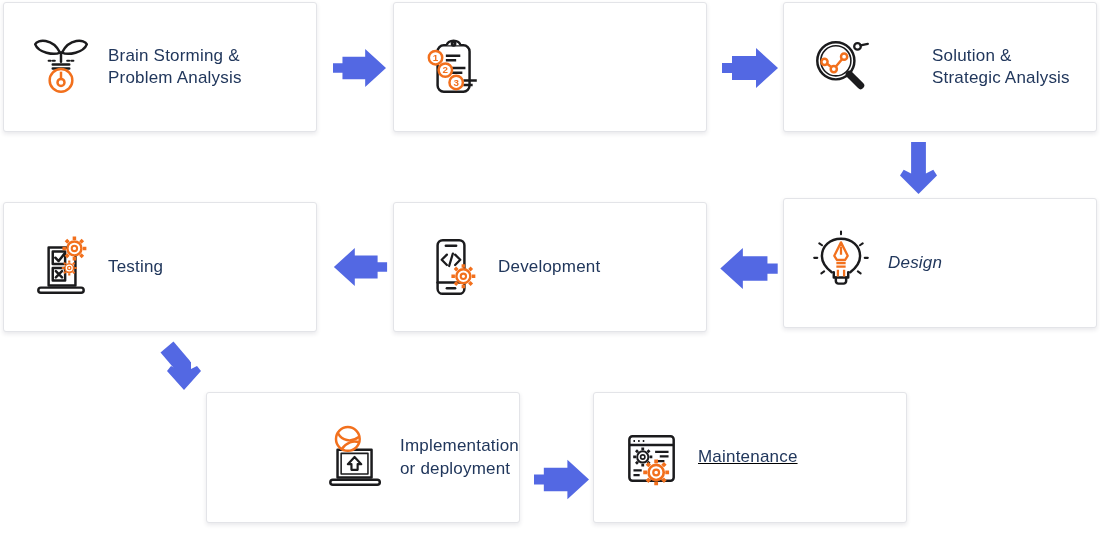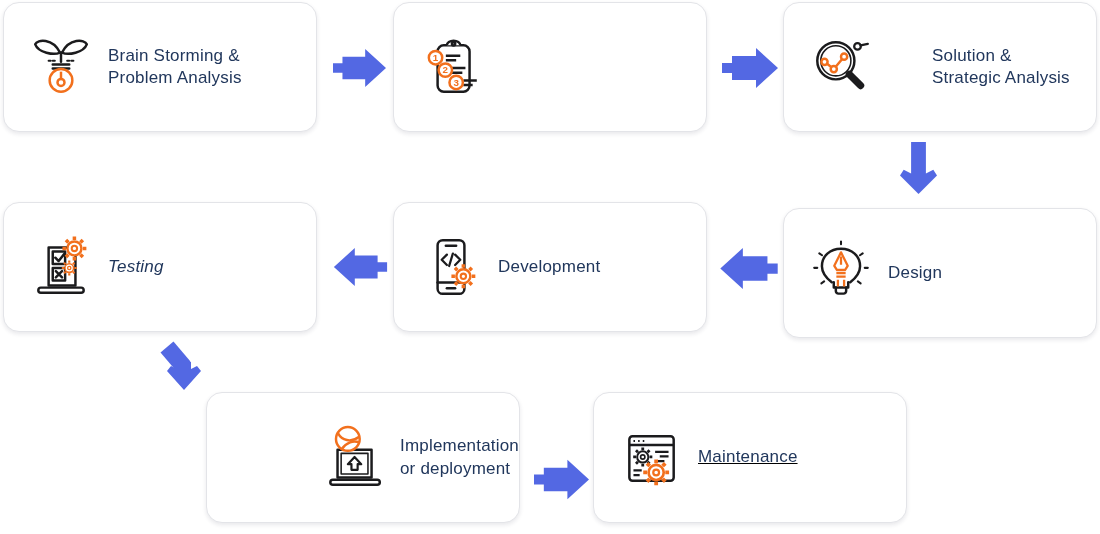--- a/index.html
+++ b/index.html
@@ -2,21 +2,21 @@
 <html><head>
 <meta charset="utf-8">
 <style>
   html,body{margin:0;padding:0;background:#ffffff;}
   #canvas{
     position:relative;width:1100px;height:534px;background:#ffffff;overflow:hidden;
     font-family:"Liberation Sans","DejaVu Sans",sans-serif;
   }
   .box{
     position:absolute;width:314px;height:130px;box-sizing:border-box;
-    background:#ffffff;border:1px solid #e3e4e8;border-radius:16px;
+    background:#ffffff;border:1px solid #e3e4e8;border-radius:3px;
     box-shadow:0 2px 4px rgba(30,30,60,.10);
     display:flex;align-items:center;padding-left:24px;
   }
   .icon{flex:0 0 66px;width:66px;height:66px;margin-right:14px;}
   .icon svg{display:block;width:66px;height:66px;}
   .label{
     font-size:17px;font-weight:500;color:#21375c;line-height:1.32;
     letter-spacing:.2px;white-space:pre-line;
   }
   .arrow{position:absolute;}
@@ -102,21 +102,21 @@
           <circle cx="16" cy="27" r="3" fill="#ffffff"></circle>
           <circle cx="25" cy="34" r="3" fill="#ffffff"></circle>
           <circle cx="35" cy="22" r="3" fill="#ffffff"></circle>
         </g>
       </svg>
     </span>
     <span class="label">Solution &amp;
 Strategic Analysis</span>
   </div>
 
-  <div class="box" style="left:783px;top:208px;">
+  <div class="box" style="left:783px;top:198px;font-style:italic;">
     <span class="icon">
       <svg viewBox="0 0 64 64">
         <g fill="none" class="blk" stroke-width="2.4" stroke-linecap="round" stroke-linejoin="round">
           <path d="M23,41 C16.5,36 13.5,31 13.5,25.5 C13.5,15.5 21.5,8.5 32,8.5 C42.5,8.5 50.5,15.5 50.5,25.5 C50.5,31 47.5,36 41,41"></path>
           <path d="M25,41 V46 H39 V41"></path>
           <path d="M27,46 v3.5 a2.5,2.5 0 0 0 2.5,2.5 h5 a2.5,2.5 0 0 0 2.5,-2.5 V46"></path>
           <path d="M32,1.5 V4 M11,13 l2.6,1.8 M53,13 l-2.6,1.8 M6,27 h3 M58,27 h-3 M13,42 l2.6,-1.8 M51,42 l-2.6,-1.8" stroke-width="2"></path>
         </g>
         <g fill="none" class="org" stroke-width="2.2" stroke-linejoin="round">
           <path d="M32,12 L38.5,25 L36,29 H28 L25.5,25 Z"></path>
@@ -138,21 +138,21 @@
           <path d="M19,47 H45"></path>
           <path d="M28,52.5 H36"></path>
           <path d="M28,20 L23,25 L28,30 M36,20 L41,25 L36,30 M33.8,19 L30.2,31" stroke-width="2.2"></path>
         </g>
         <use href="#gear8" transform="translate(44,41)" style="color:#f2701d"></use>
       </svg>
     </span>
     <span class="label">Development</span>
   </div>
 
-  <div class="box" style="left:3px;top:202px;font-style:italic;">
+  <div class="box" style="left:3px;top:202px;">
     <span class="icon">
       <svg viewBox="0 0 64 64">
         <g fill="none" class="blk" stroke-width="2.4" stroke-linejoin="round">
           <rect x="20" y="13" width="26" height="37"></rect>
           <rect x="24" y="17" width="12" height="12"></rect>
           <path d="M26.5,23 l3.2,3.2 L35,19.5" stroke-linecap="round"></path>
           <rect x="24" y="33" width="12" height="12"></rect>
           <path d="M27,36 l6,6 M33,36 l-6,6" stroke-linecap="round"></path>
           <rect x="10" y="52" width="44" height="5" rx="2.5"></rect>
         </g>

